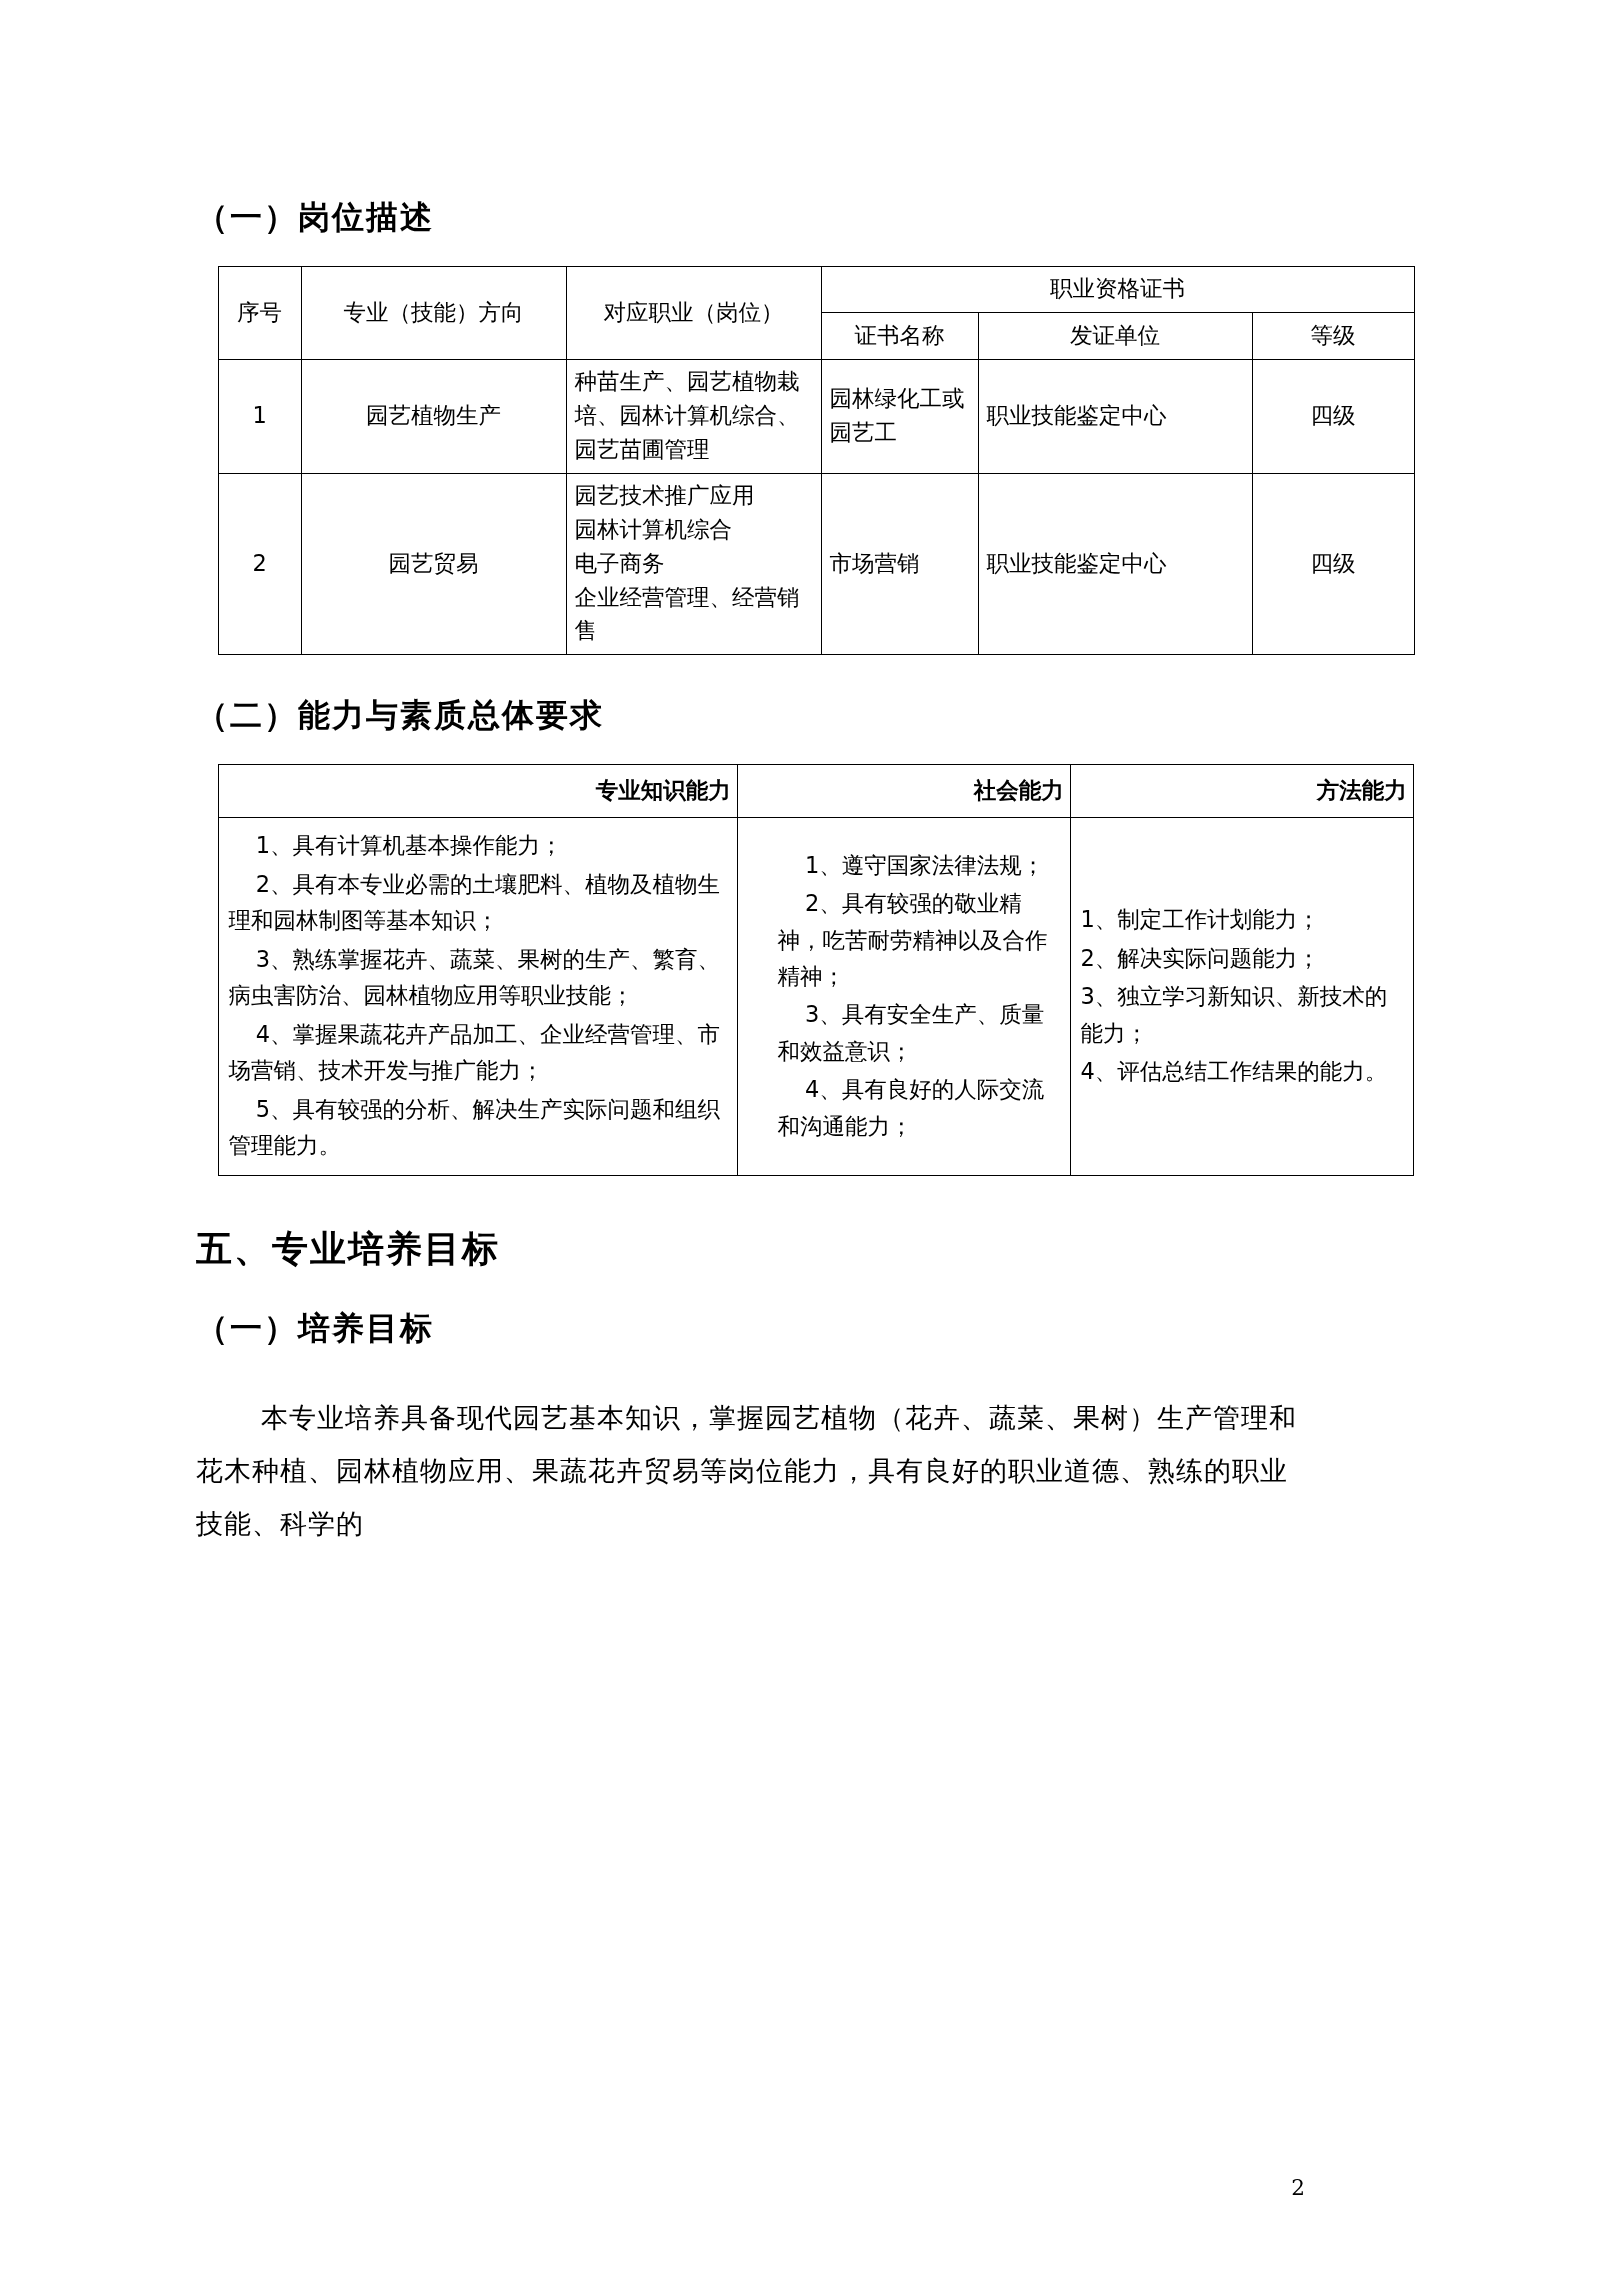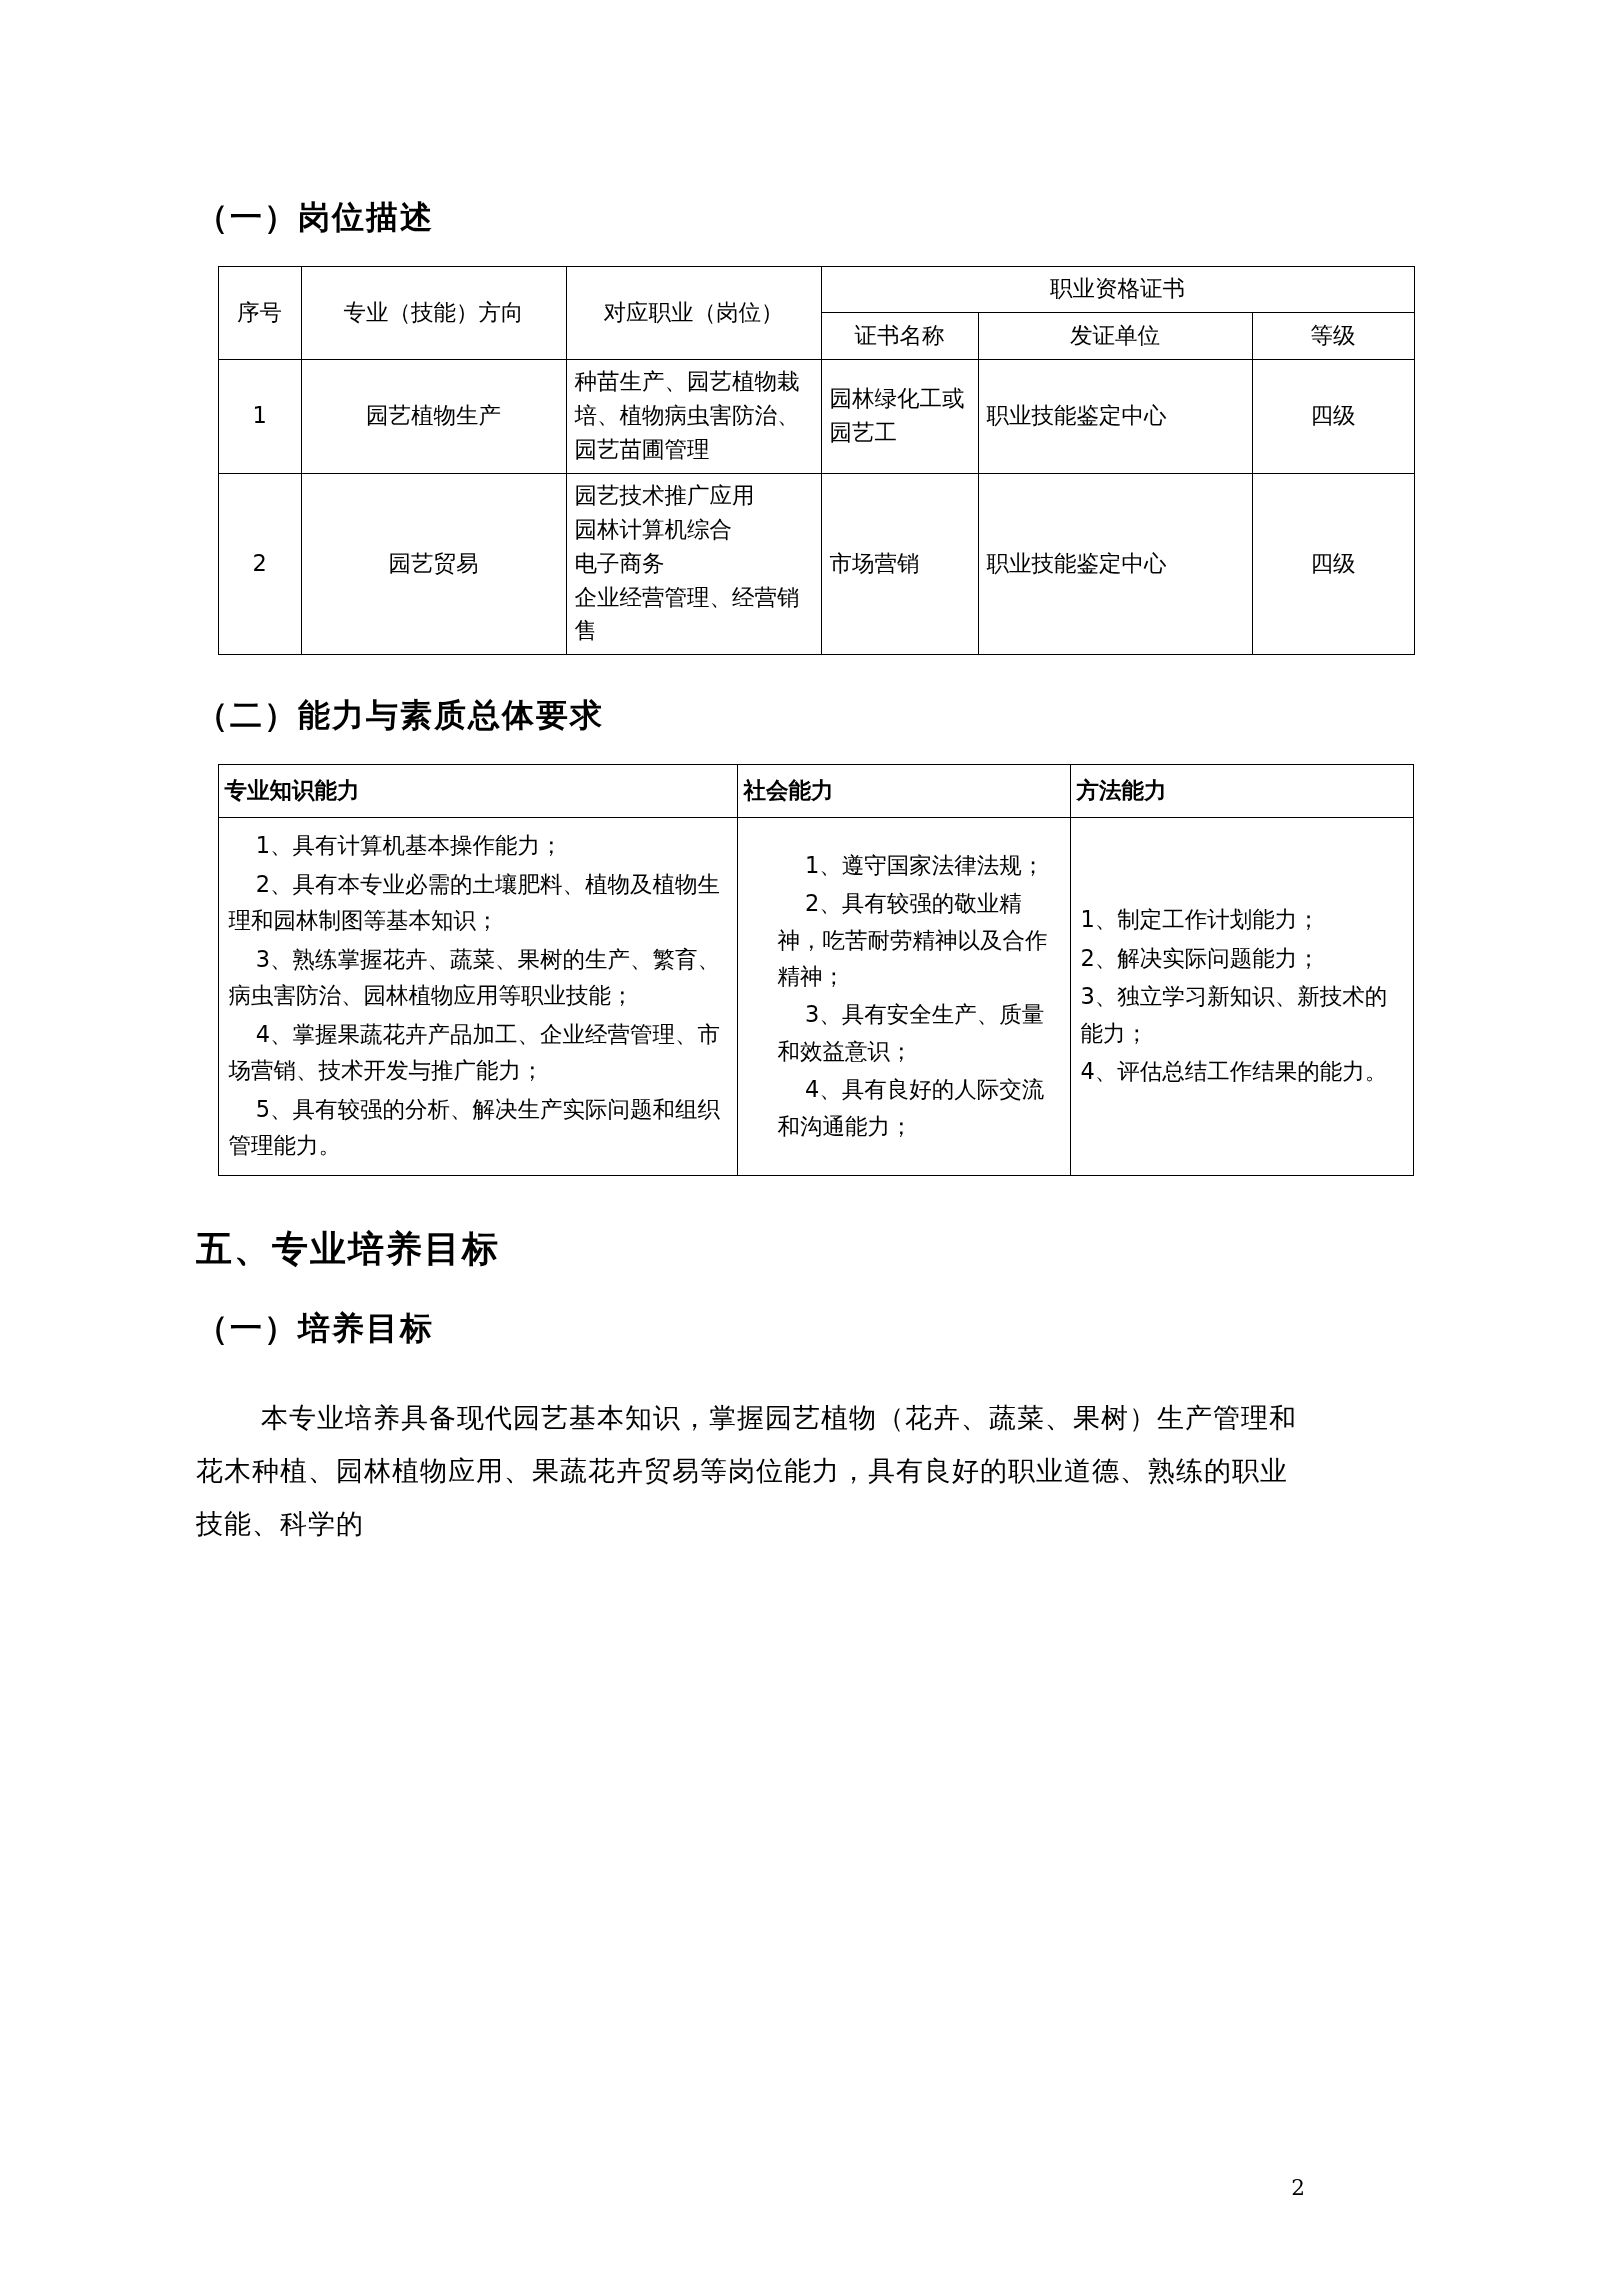--- a/index.html
+++ b/index.html
@@ -67,21 +67,21 @@
   }
   table.t2 td, table.t2 th {
     border: 1.5px solid #000;
     font-size: 22.5px;
     font-family: "DejaVu Sans", "Liberation Sans", sans-serif;
     vertical-align: top;
     padding: 9.8px 9.8px;
     line-height: 1.62;
   }
   table.t2 th {
-    text-align: left;
+    text-align: right;
     font-weight: bold;
     padding: 7.8px 5.9px;
     vertical-align: middle;
   }
   .t2 .col-a { width: 519px; }
   .t2 .col-b { width: 333px; }
   .t2 .col-c { width: 343px; }
   .t2 p {
     margin: 0 0 2px 0;
     text-indent: 27.4px;
@@ -129,21 +129,21 @@
         <th class="c-center" colspan="3">职业资格证书</th>
       </tr>
       <tr>
         <th class="c-center">证书名称</th>
         <th class="c-center">发证单位</th>
         <th class="c-center">等级</th>
       </tr>
       <tr>
         <td class="c-center">1</td>
         <td class="c-center">园艺植物生产</td>
-        <td class="c-left">种苗生产、园艺植物栽培、植物病虫害防治、园艺苗圃管理</td>
+        <td class="c-left">种苗生产、园艺植物栽培、园林计算机综合、园艺苗圃管理</td>
         <td class="c-left">园林绿化工或园艺工</td>
         <td class="c-left">职业技能鉴定中心</td>
         <td class="c-center">四级</td>
       </tr>
       <tr>
         <td class="c-center">2</td>
         <td class="c-center">园艺贸易</td>
         <td class="c-left" style="white-space: pre-line; margin-left: 7px;">园艺技术推广应用
 园林计算机综合
 电子商务

